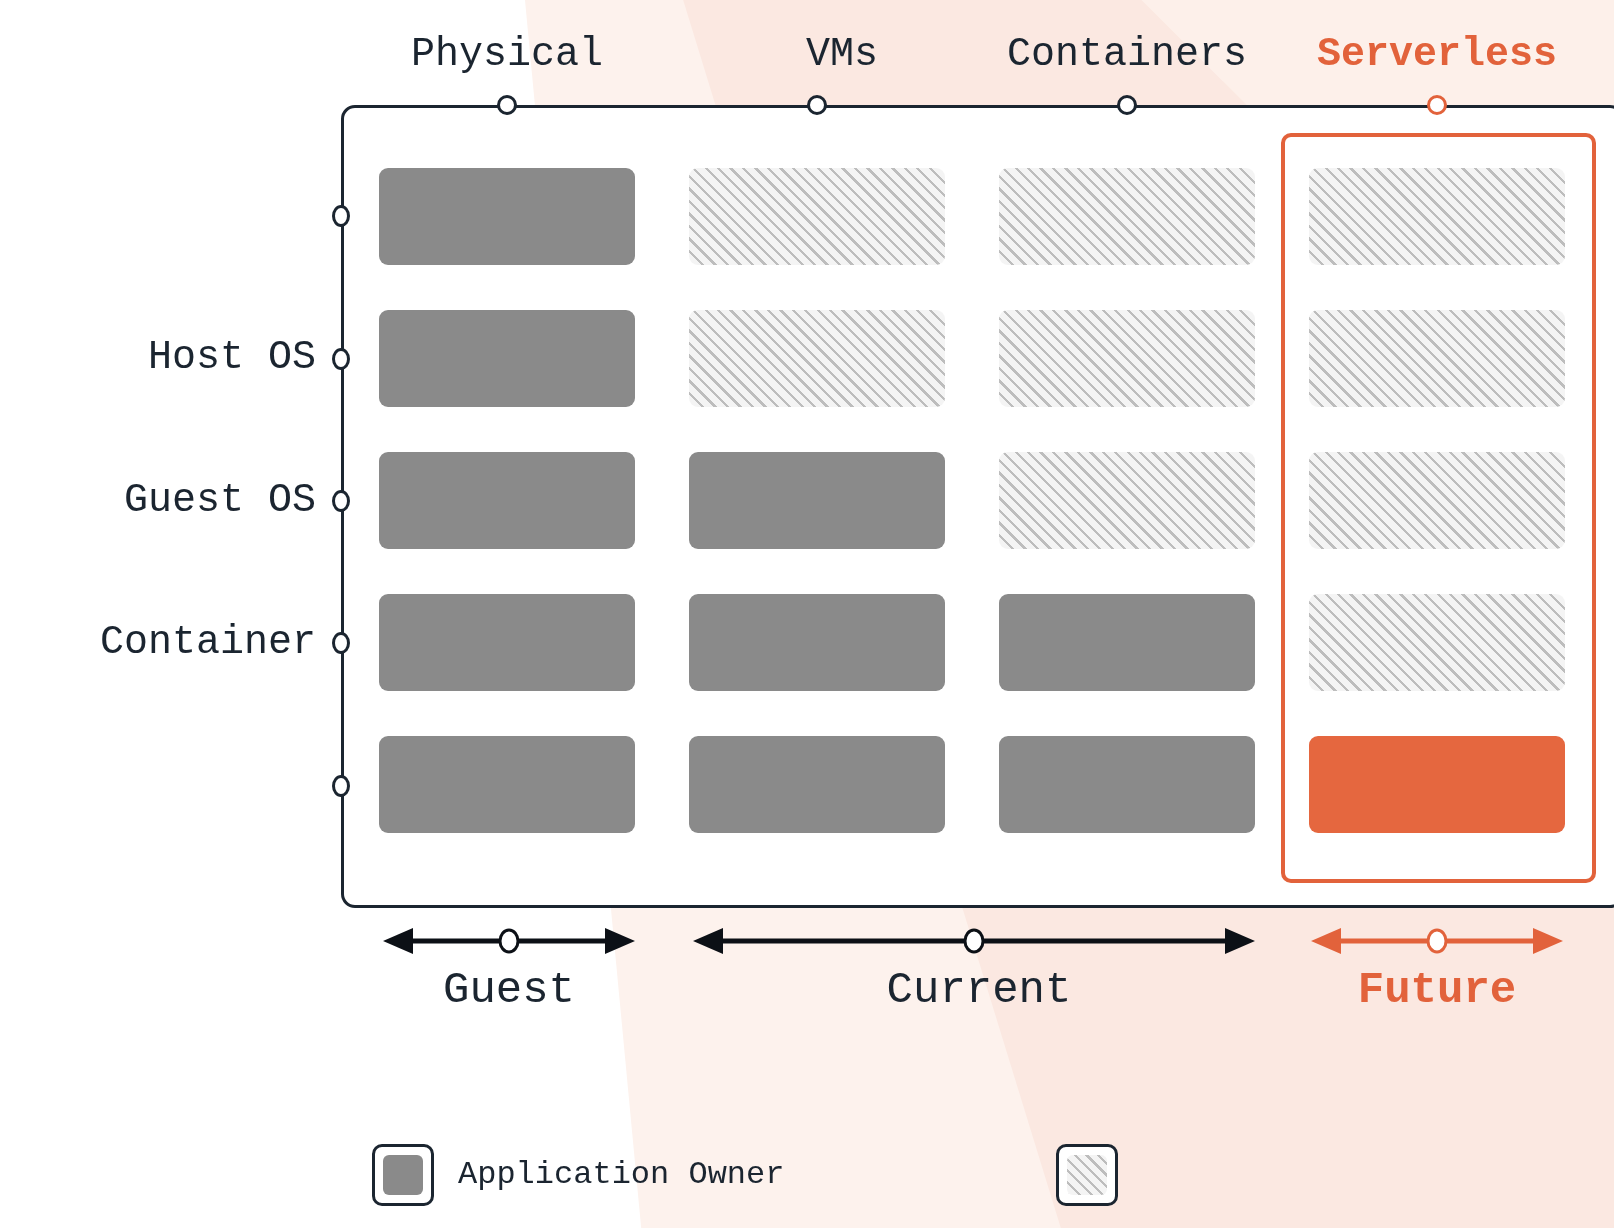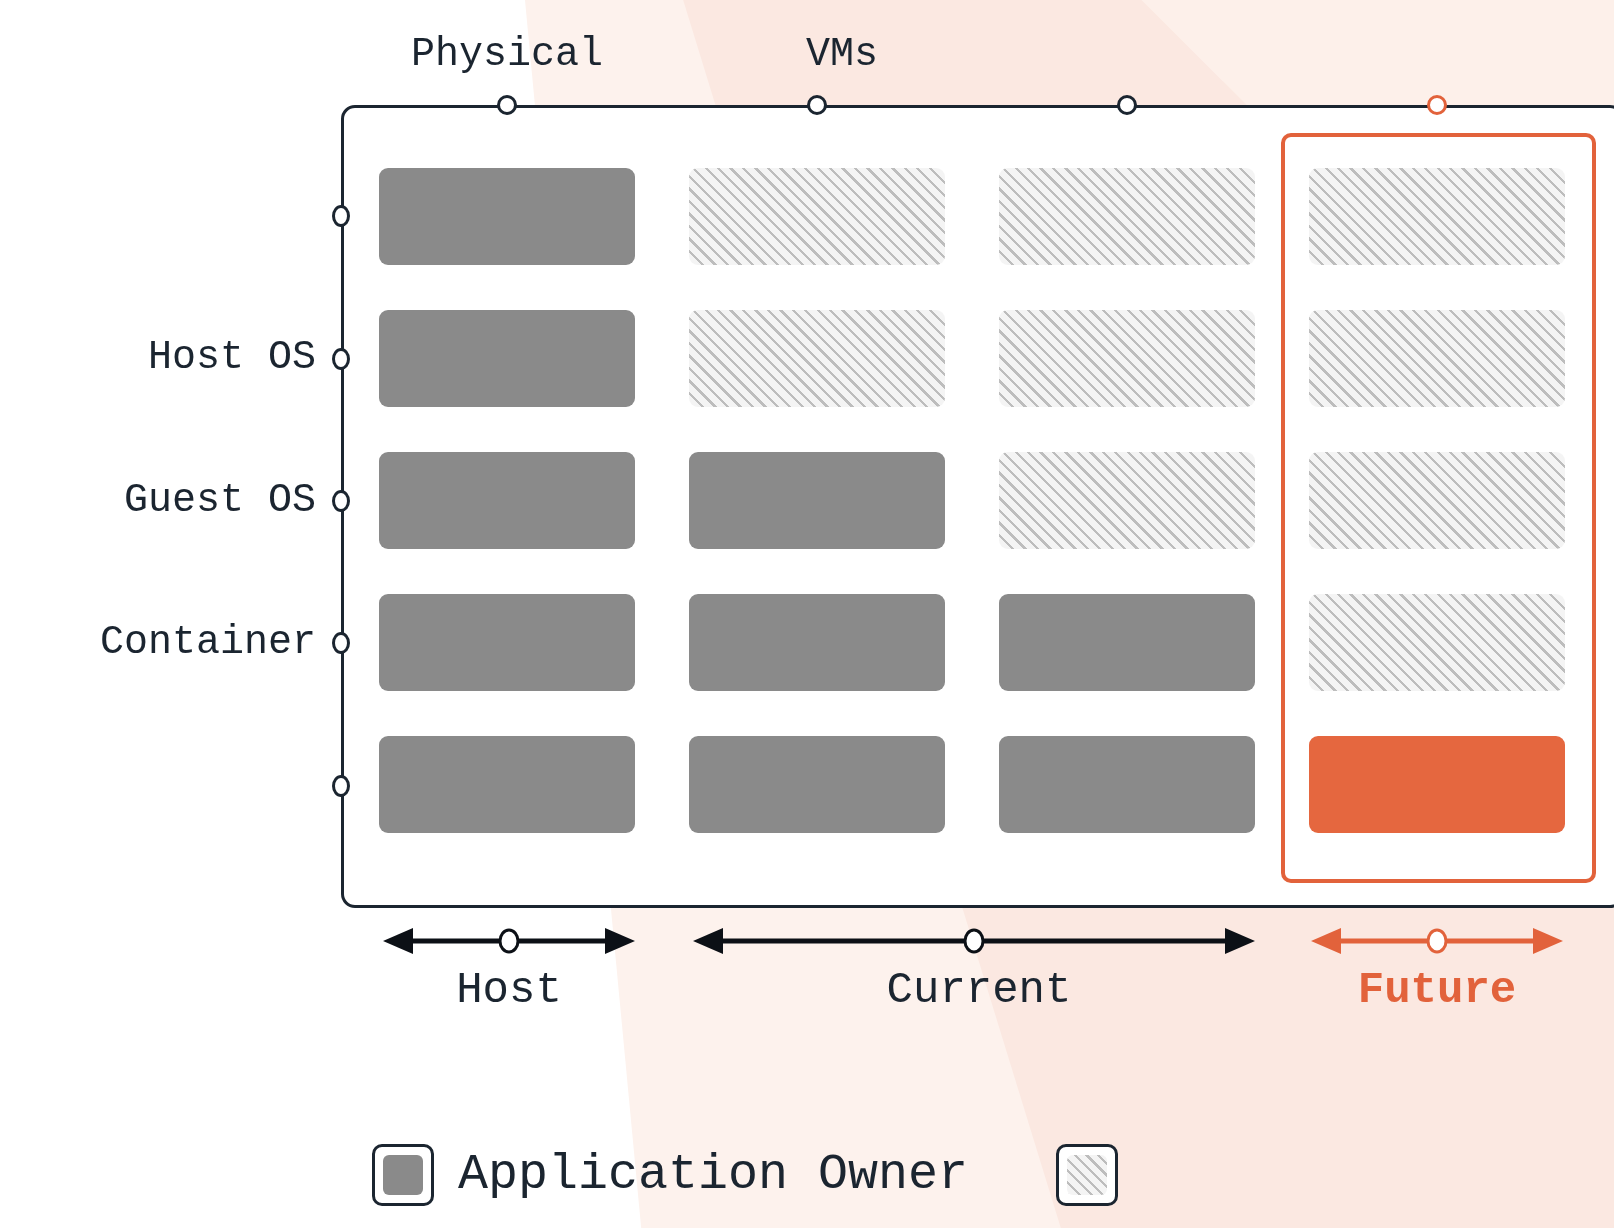--- a/index.html
+++ b/index.html
@@ -85,38 +85,40 @@
   .legend-swatch .inner.solid{background:var(--owner-gray);}
   .legend-swatch .inner.hatch{
     background-color:var(--hatch-bg);
     background-image:repeating-linear-gradient(45deg,
       var(--hatch-line) 0px,var(--hatch-line) 2.2px,
       rgba(0,0,0,0) 2.2px,rgba(0,0,0,0) 8.2px);
   }
   .lsx0{left:328px}.lsx1{left:1012px}
   .legend-label{
     position:absolute;top:1149px;height:52px;line-height:52px;
-    font-size:50px;color:var(--ink);white-space:nowrap;
+    font-size:32px;color:var(--ink);white-space:nowrap;
   }
   .llx0{left:414px}.llx1{left:1094px}
 </style>
 </head>
 <body>
 
 <div class="stage">
 
   <div class="bg bg-light"></div>
   <div class="bg bg-deep"></div>
   <div class="bg bg-corner"></div>
 
   <div class="main-box"></div>
   <div class="serverless-outline"></div>
 
   <div class="col-header cx0">Physical</div>
   <div class="col-header cx1">VMs</div>
+  <div class="col-header cx2">Containers</div>
+  <div class="col-header cx3 accent">Serverless</div>
 
   <div class="top-dot dx0"></div>
   <div class="top-dot dx1"></div>
   <div class="top-dot dx2"></div>
   <div class="top-dot dx3 accent"></div>
 
   <div class="row-label ry1">Host OS</div>
   <div class="row-label ry3">Container</div>
   <div class="row-label ry2">Guest OS</div>
 
@@ -161,21 +163,21 @@
     <polygon points="564,22 534,9 534,35"></polygon>
     <ellipse class="mid-dot" cx="283" cy="22" rx="9" ry="11"></ellipse>
   </svg>
   <svg class="arrow accent ax-future" width="256" height="44" viewBox="0 0 256 44">
     <line x1="22" y1="22" x2="234" y2="22"></line>
     <polygon points="2,22 32,9 32,35"></polygon>
     <polygon points="254,22 224,9 224,35"></polygon>
     <ellipse class="mid-dot" cx="128" cy="22" rx="9" ry="11"></ellipse>
   </svg>
 
-  <div class="timeline-label tx0">Host</div>
+  <div class="timeline-label tx0">Guest</div>
   <div class="timeline-label tx1">Current</div>
   <div class="timeline-label tx2 accent">Future</div>
 
   <div class="legend-swatch lsx0">
     <div class="inner solid"></div>
   </div>
   <div class="legend-label llx0">Application Owner</div>
   <div class="legend-swatch lsx1">
     <div class="inner hatch"></div>
   </div>

